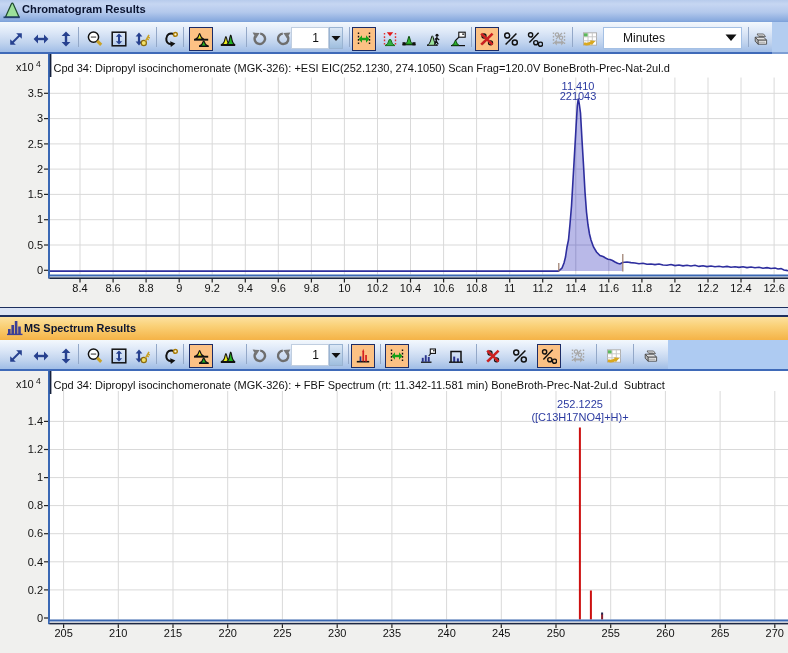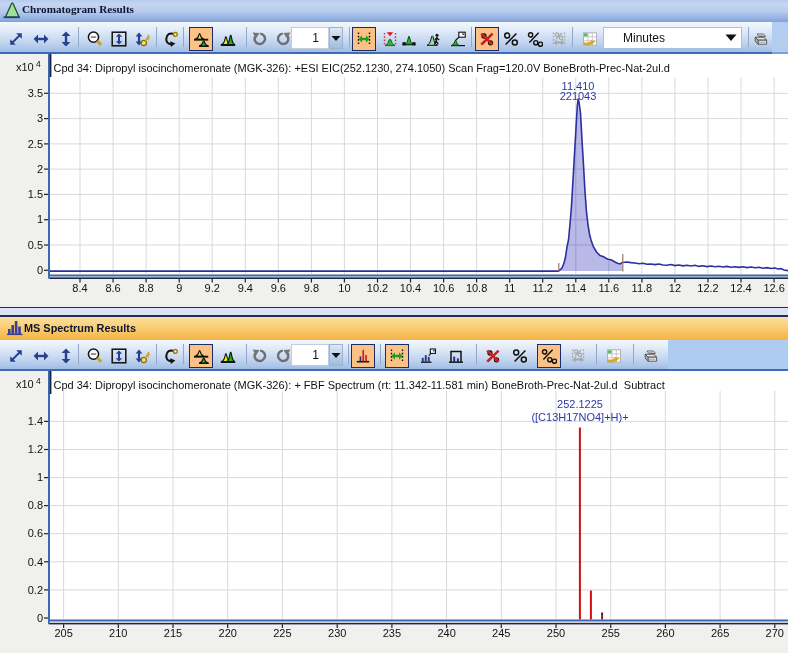--- a/index.html
+++ b/index.html
@@ -1,19 +1,19 @@
 <!DOCTYPE html>
 <html><head>
 <meta charset="utf-8">
 <style>
 html,body{margin:0;padding:0;}
 body{width:788px;height:653px;overflow:hidden;font-family:"Liberation Sans",sans-serif;}
 #root{position:absolute;top:0;left:0;width:788px;height:653px;background:#f0f0ee;}
 .abs{position:absolute;}
-.hdr1{top:0;left:0;width:788px;height:22px;background:linear-gradient(180deg,#b7cbec 0%,#c6d6f2 18%,#b4c9ec 55%,#8aabdf 92%,#7ba0d8 100%);border-bottom:0px;font-family:Liberation Serif, serif;}
+.hdr1{top:0;left:0;width:788px;height:22px;background:linear-gradient(180deg,#b7cbec 0%,#c6d6f2 18%,#b4c9ec 55%,#8aabdf 92%,#7ba0d8 100%);border-bottom:0px;}
 .hdr2{top:317px;left:0;width:788px;height:40px;background:linear-gradient(180deg,#fce1a0 0%,#fad178 22%,#f5b54a 55%,#f2a52f 82%,#f6bc66 100%);}
 .hdrtext{font-weight:bold;font-size:11.2px;color:#0b1531;}
 .tb1{top:22px;left:0;width:788px;height:32px;background:linear-gradient(180deg,#f3f8fd 0%,#dce7f7 35%,#c0d3ee 70%,#a3bfe7 97%);border-bottom:2px solid #3f6ab8;box-sizing:border-box;}
 .tb2{top:340px;left:0;width:788px;height:31px;background:linear-gradient(180deg,#f3f8fd 0%,#dce7f7 35%,#c0d3ee 70%,#a3bfe7 97%);border-bottom:2px solid #3f6ab8;box-sizing:border-box;}
 .sepband{top:307px;left:0;width:788px;height:10px;background:#dbe4f5;border-top:1px solid #1d2f5e;border-bottom:2px solid #1d2f5e;box-sizing:border-box;}
 .plot1{top:54px;left:0;width:788px;height:253px;}
 .plot2{top:371px;left:0;width:788px;height:282px;}
 .vsep{position:absolute;width:1px;height:20px;top:5px;background:#93a8c8;}
 .icon{position:absolute;width:16px;height:16px;}
 .selbtn{position:absolute;width:24px;height:24px;top:1px;background:#fcc184;border:1px solid #1c2c66;box-sizing:border-box;}

